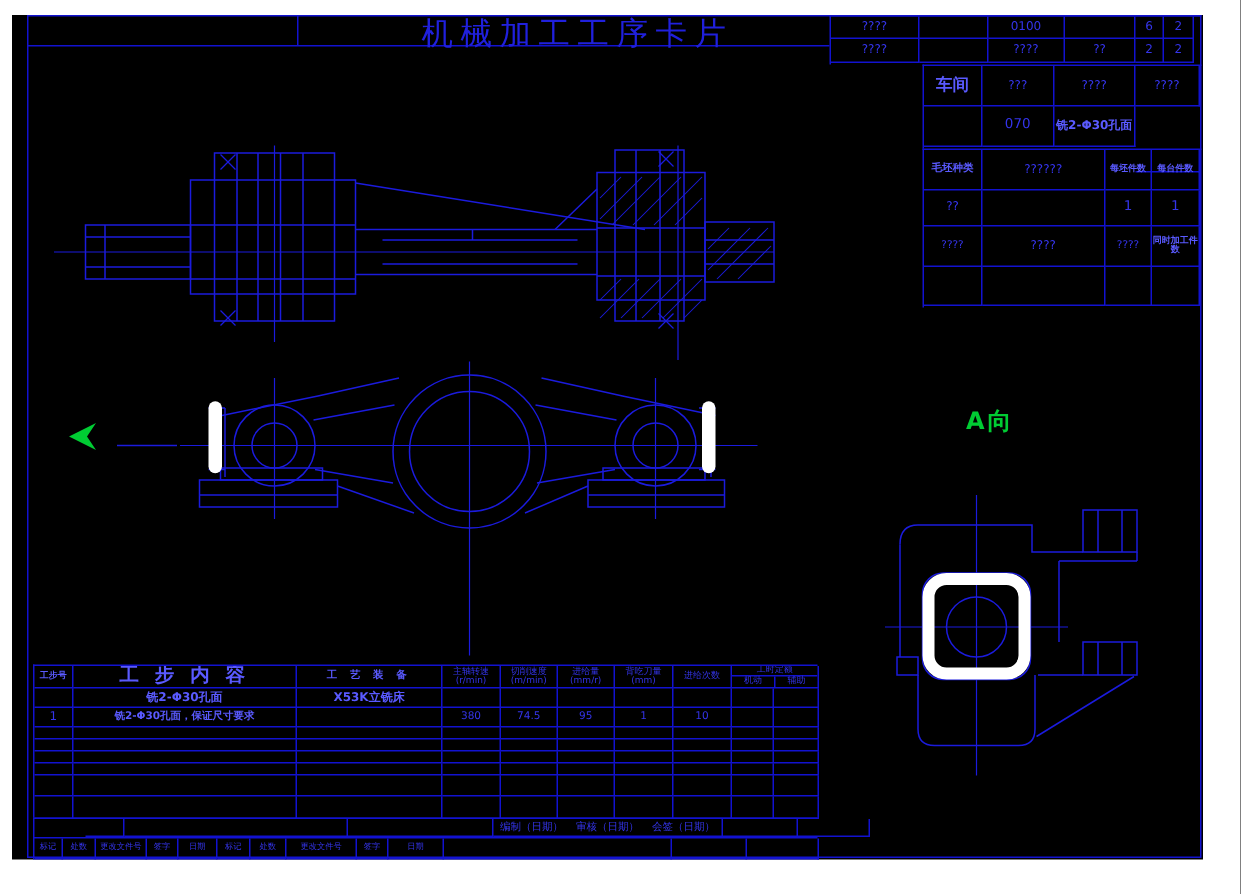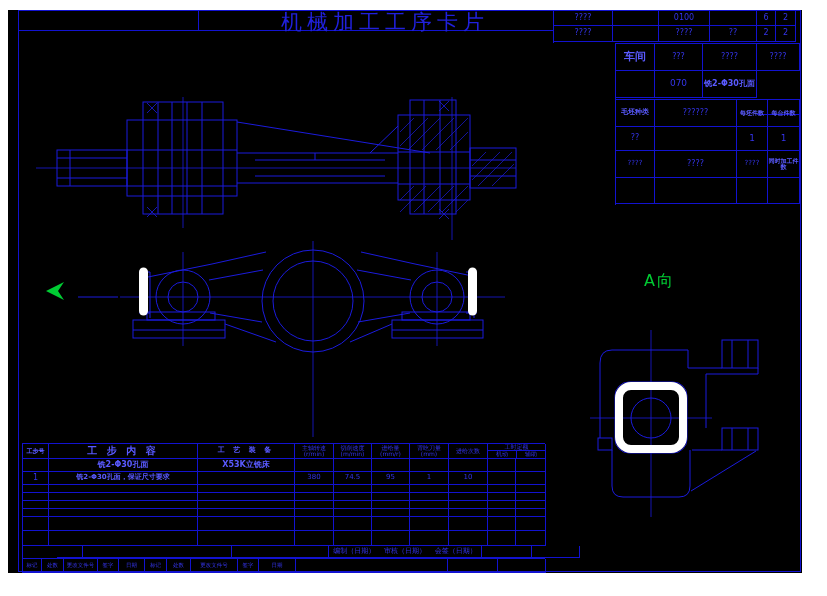--- a/index.html
+++ b/index.html
@@ -17,21 +17,21 @@
   .hline{background:var(--ln);height:1px;}
   .vline{background:var(--ln);width:1px;}
   .title{left:210px;top:8px;width:350px;height:22px;text-align:center;
          font-size:21px;font-weight:normal;color:var(--ttl);letter-spacing:5px;white-space:nowrap;}
   .grid{display:grid;border-left:1px solid var(--ln);border-top:1px solid var(--ln);}
   .c{border-right:1px solid var(--ln);border-bottom:1px solid var(--ln);
      display:flex;align-items:center;justify-content:center;text-align:center;
      color:var(--tx);overflow:hidden;line-height:1.05;}
   .bold{font-weight:bold;color:var(--bright);}
   .col{flex-direction:column;}
-  .green{color:var(--grn);font-weight:normal;}
+  .green{color:var(--grn);font-weight:bold;}
   svg{position:absolute;left:0;top:0;}
   .subsplit{display:flex;width:100%;height:55%;border-top:1px solid var(--ln);}
   .subsplit div{flex:1;display:flex;align-items:center;justify-content:center;}
   .subsplit div:first-child{border-right:1px solid var(--ln);}
 </style>
 </head>
 <body>
 
 <div class="abs black"></div>
 
@@ -221,21 +221,21 @@
   </g>
 </svg>
 
 <div class="abs green" style="left:644px;top:271px;font-size:16px;letter-spacing:2px;">A向</div>
 
 <div class="abs grid" style="left:22px;top:443px;width:523px;height:102px;
      grid-template-columns:26px 149px 97px 39px 38px 38px 39px 39px 28px 30px;
      grid-template-rows:15px 13px 13px 8px 8px 8px 8px 14px 15px;font-size:6px;">
 
   <div class="c bold">工步号</div>
-  <div class="c bold" style="font-size:10px;letter-spacing:3px;">工 步 内 容</div>
+  <div class="c bold" style="font-size:13px;letter-spacing:3px;">工 步 内 容</div>
   <div class="c bold" style="font-size:7px;letter-spacing:3px;">工 艺 装 备</div>
   <div class="c col">
     <div>主轴转速</div>
       <div>(r/min)</div>
   </div>
   <div class="c col">
     <div>切削速度</div>
       <div>(m/min)</div>
   </div>
   <div class="c col">

